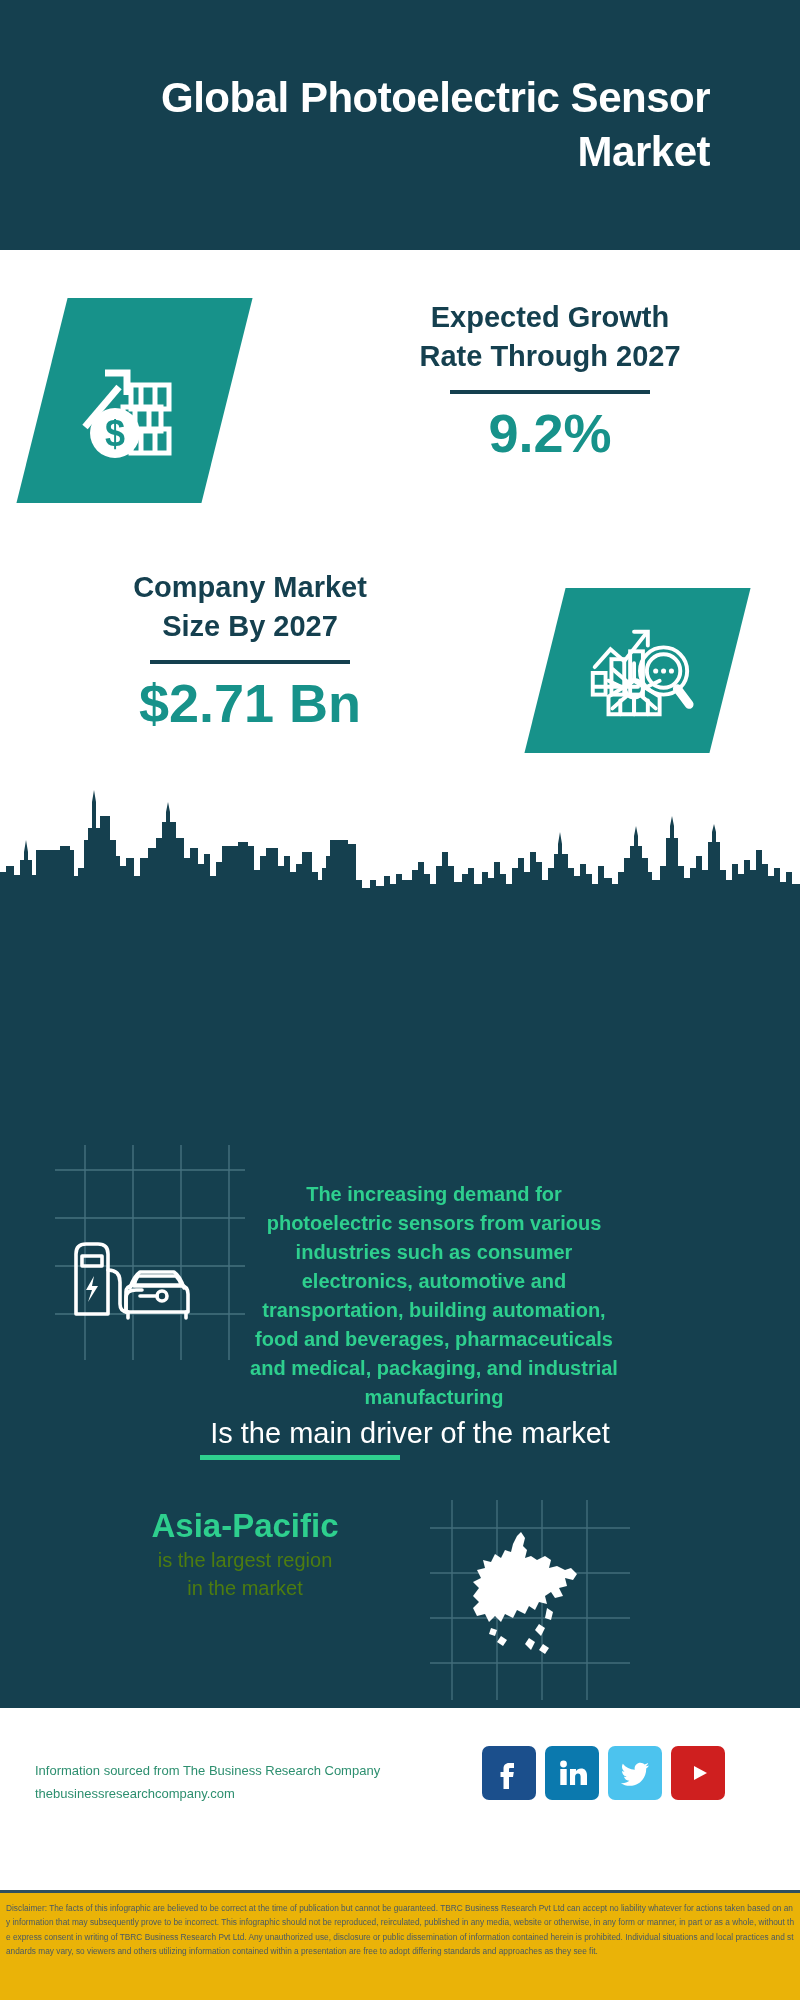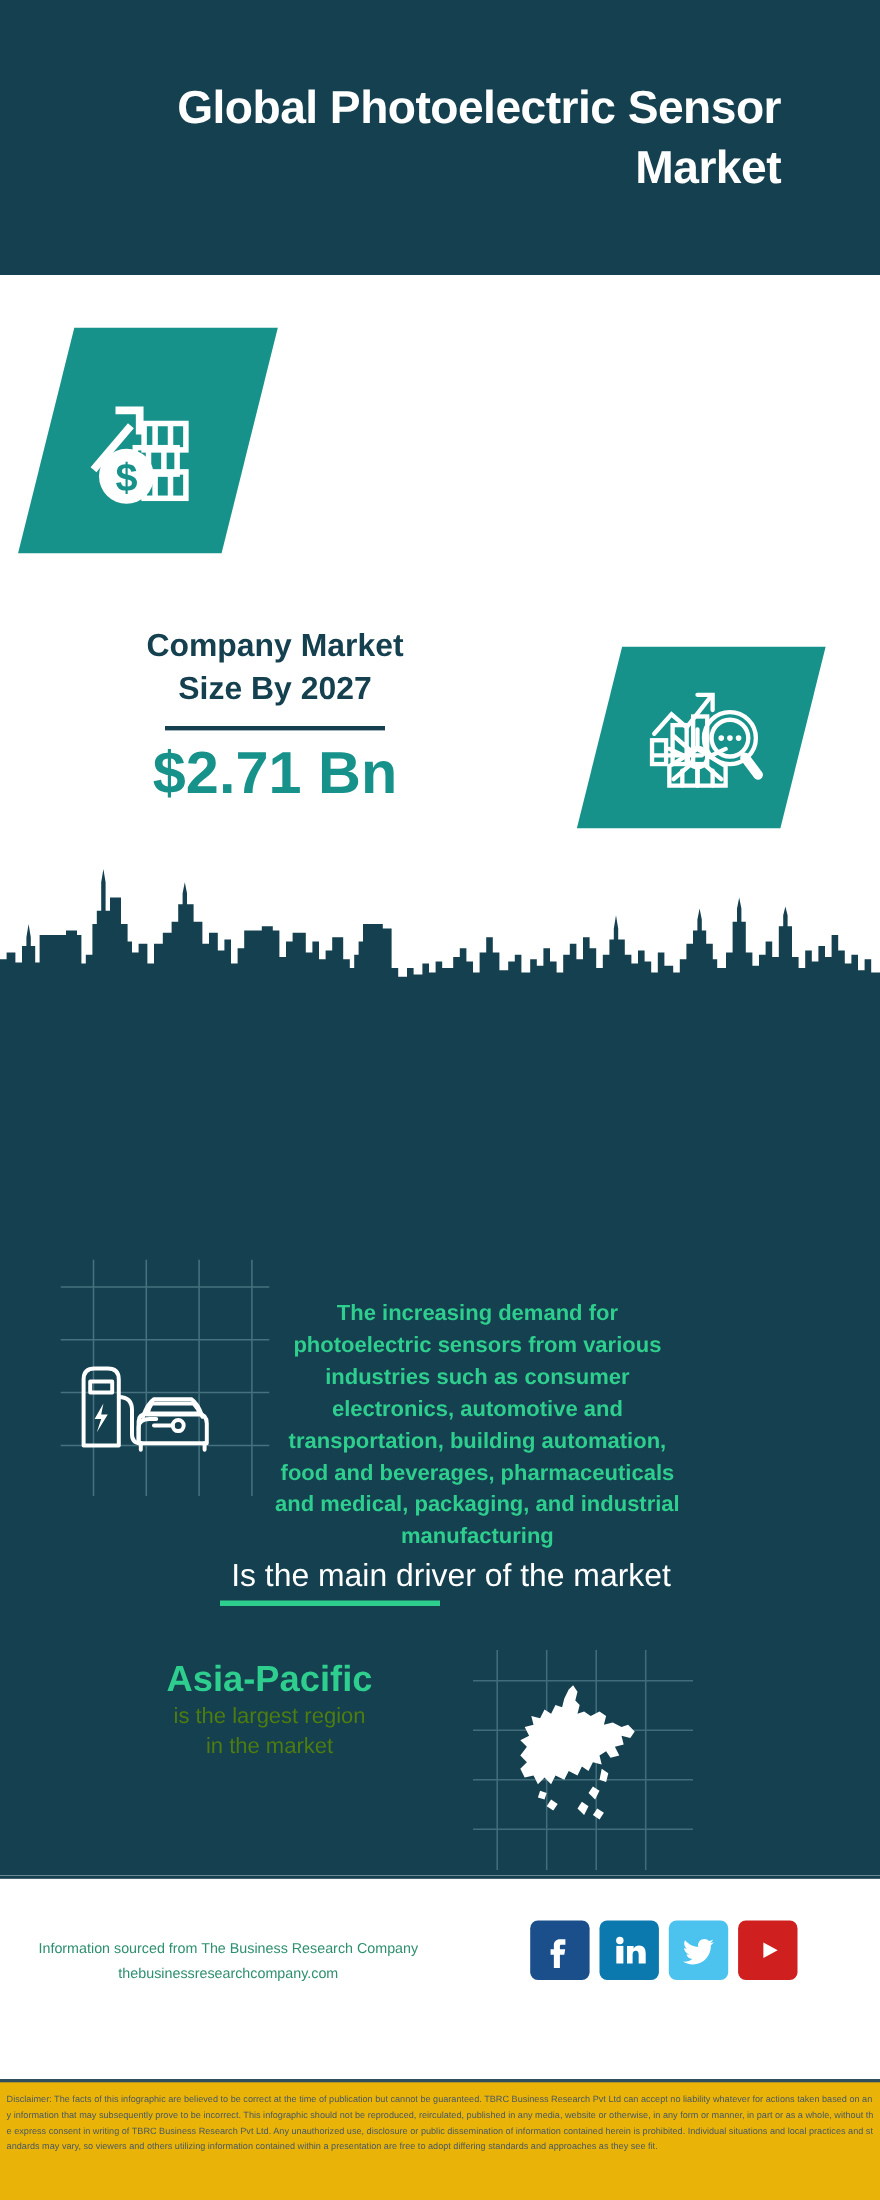--- a/index.html
+++ b/index.html
@@ -111,21 +111,21 @@
     position:absolute; left:430px; top:1500px; width:200px; height:200px;
     z-index:4; opacity:0.5;
   }
   .asia-map {
     position:absolute; left:455px; top:1530px; width:145px; height:145px; z-index:5;
   }
 
   
   .sourcebar {
     position:absolute; left:0; top:1705px; width:800px; height:185px;
-    background:#ffffff; border-top:3px solid #15404f;text-align:center;
+    background:#ffffff; border-top:3px solid #15404f;
   }
   .source-text { position:absolute; left:35px; top:52px; }
   .source-line {
     color:#2d8f6f; font-size:13px; line-height:1.75; font-stretch:condensed;
   }
   .socials { position:absolute; left:482px; top:38px; display:flex; gap:9px; }
   .sicon { width:54px; height:54px; border-radius:7px;
     display:flex; align-items:center; justify-content:center; }
   .sicon svg { display:block; }
 
@@ -163,20 +163,26 @@
             <line x1="80" y1="44" x2="80" y2="68"></line>
             <line x1="60" y1="66" x2="60" y2="90"></line>
             <line x1="74" y1="66" x2="74" y2="90"></line>
             <line x1="66" y1="88" x2="66" y2="112"></line>
             <line x1="80" y1="88" x2="80" y2="112"></line>
           </g>
           <circle cx="40" cy="92" r="25" fill="#fff"></circle>
           <text x="40" y="105" font-family="Liberation Sans, sans-serif" font-size="36" font-weight="bold" fill="#17928a" text-anchor="middle">$</text>
         </svg>
       </div>
+    </div>
+    <div class="stat1-text">
+      <div class="stat-label">Expected Growth</div>
+      <div class="stat-label">Rate Through 2027</div>
+      <div class="rule-dark"></div>
+      <div class="stat-value">9.2%</div>
     </div>
   </div>
 
   <div class="stat2">
     <div class="stat2-text">
       <div class="stat-label">Company Market</div>
       <div class="stat-label">Size By 2027</div>
       <div class="rule-dark"></div>
       <div class="stat-value">$2.71 Bn</div>
     </div>

